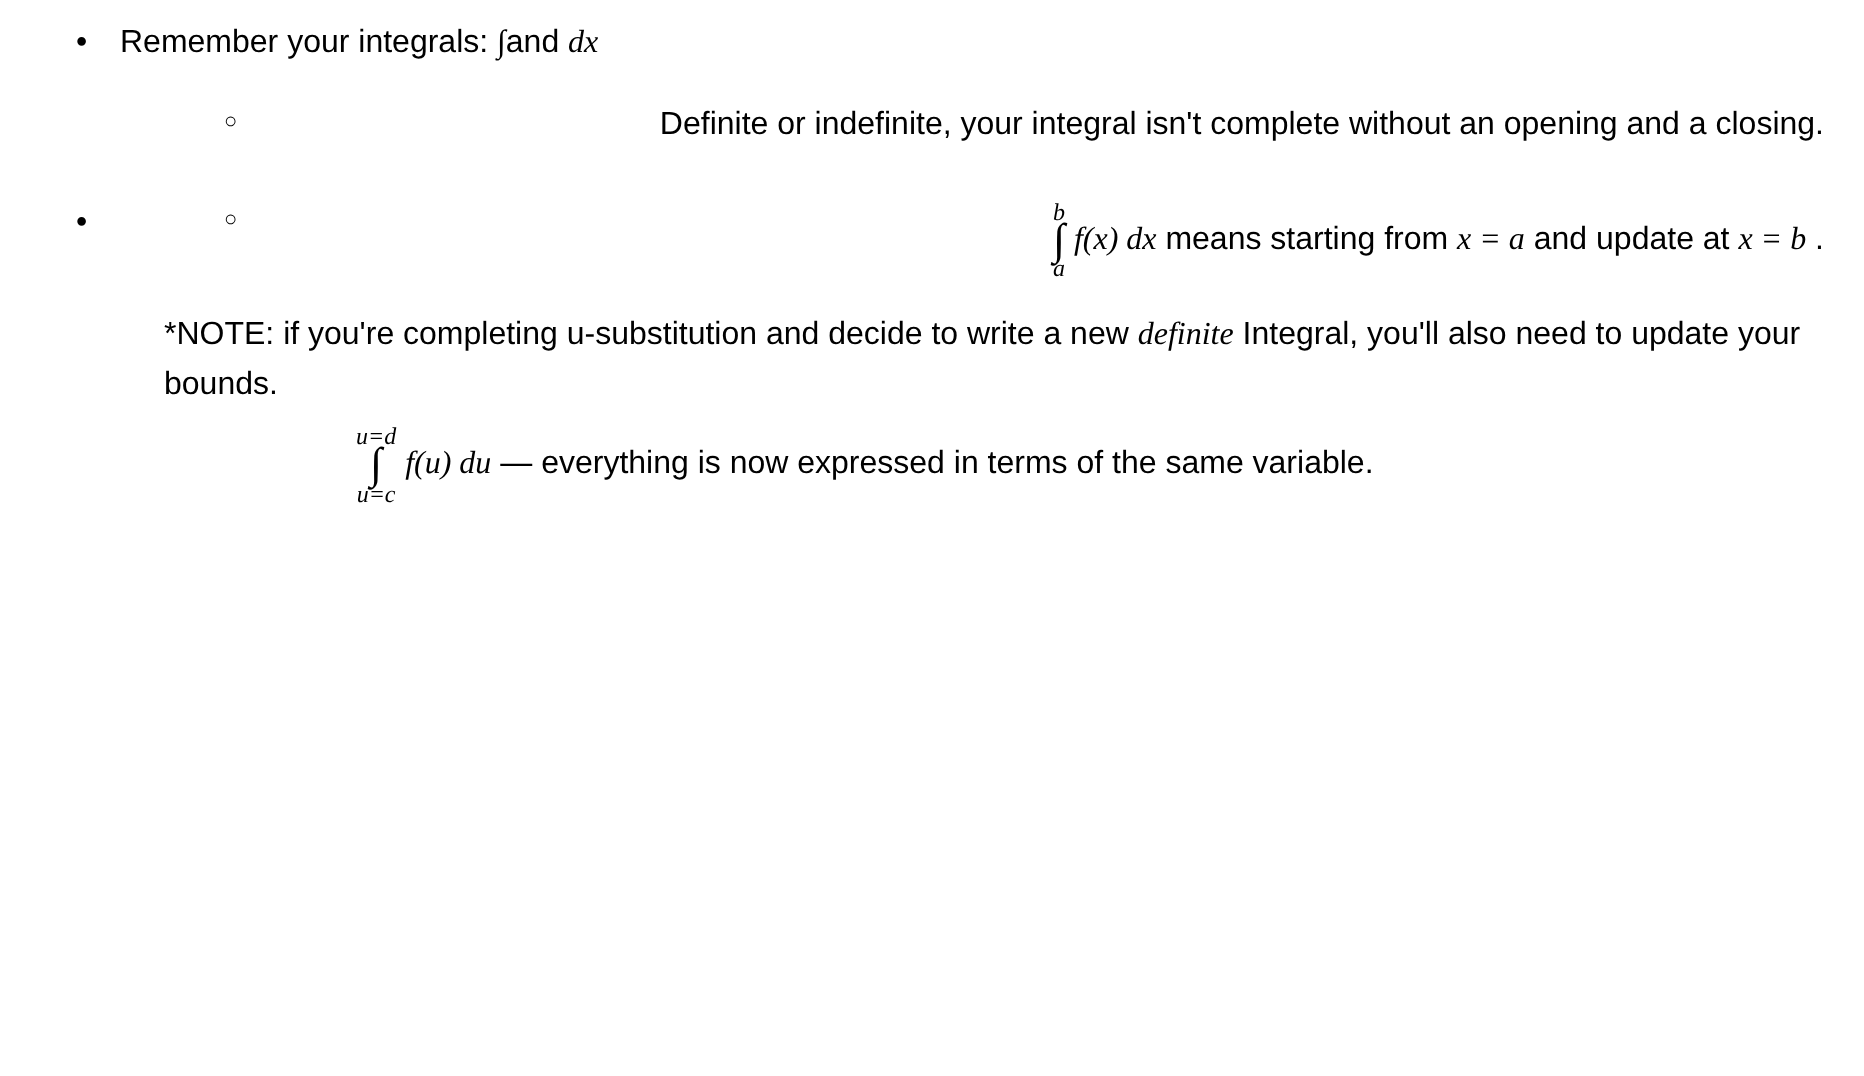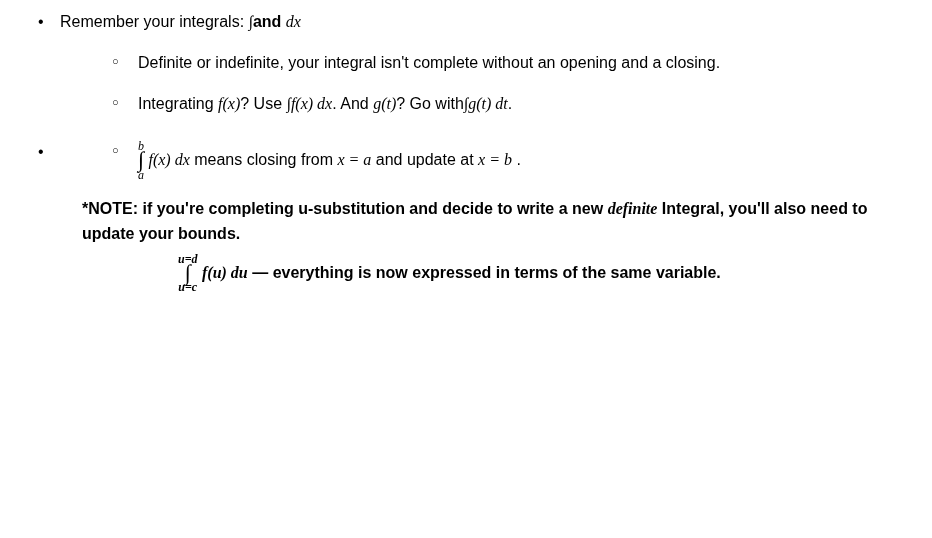--- a/index.html
+++ b/index.html
@@ -34,43 +34,43 @@
     }
     ul.inner {
       list-style: none;
       padding-left: 52px;
       margin-top: 16px;
     }
     ul.inner > li {
       position: relative;
       padding-left: 26px;
       margin-bottom: 16px;
+      text-align: right;
     }
     ul.inner > li::before {
       content: "○";
       position: absolute;
       left: 0;
       top: 2px;
       font-size: 11px;
     }
     .ital {
       font-style: italic;
       font-family: Georgia, "Times New Roman", serif;
     }
     .math {
       font-family: Georgia, "Times New Roman", serif;
       font-style: italic;
     }
     .bold {
-      font-weight: bold;
+      font-weight: normal;
     }
     .note-block {
       padding-left: 22px;
       margin-top: 0;
-      font-weight: bold;
     }
     .int-stack {
       display: inline-flex;
       flex-direction: column;
       align-items: center;
       vertical-align: middle;
       line-height: 1;
       font-family: Georgia, "Times New Roman", serif;
     }
     .int-stack .up {
@@ -98,35 +98,32 @@
 <ul class="outer">
 
   <li>
     <span>
       <span>Remember your integrals: </span><span class="math">∫</span><span class="bold">and </span><span class="math">dx</span>
     </span>
     <ul class="inner">
       <li>
         <span>Definite or indefinite, your integral isn't complete without an opening and a closing.</span>
       </li>
-      <li>
-        <span>Integrating </span><span class="math">f(x)</span><span>? Use </span><span class="math">∫f(x) dx</span><span>. And </span> <span class="math">g(t)</span><span>? Go with</span><span class="math">∫g(t) dt</span><span>.</span>
-      </li>
     </ul>
   </li>
 
   <li>
     <ul class="inner">
       <li>
         <span class="int-stack">
           <span class="up">b</span>
           <span class="sym">∫</span>
           <span class="lo">a</span>
         </span>
-        <span class="math">f(x) dx</span><span> means closing from </span><span class="math">x = a</span><span> and update at </span><span class="math">x = b</span><span> .</span>
+        <span class="math">f(x) dx</span><span> means starting from </span><span class="math">x = a</span><span> and update at </span><span class="math">x = b</span><span> .</span>
       </li>
     </ul>
     <div class="note-block">
       <span>*NOTE: if you're completing u-substitution and decide to write a new </span><span class="ital">definite</span><span> Integral, you'll also need to update your bounds.</span>
       <div class="indent-eq">
         <span class="int-stack">
           <span class="up">u=d</span>
           <span class="sym">∫</span>
           <span class="lo">u=c</span>
         </span>

